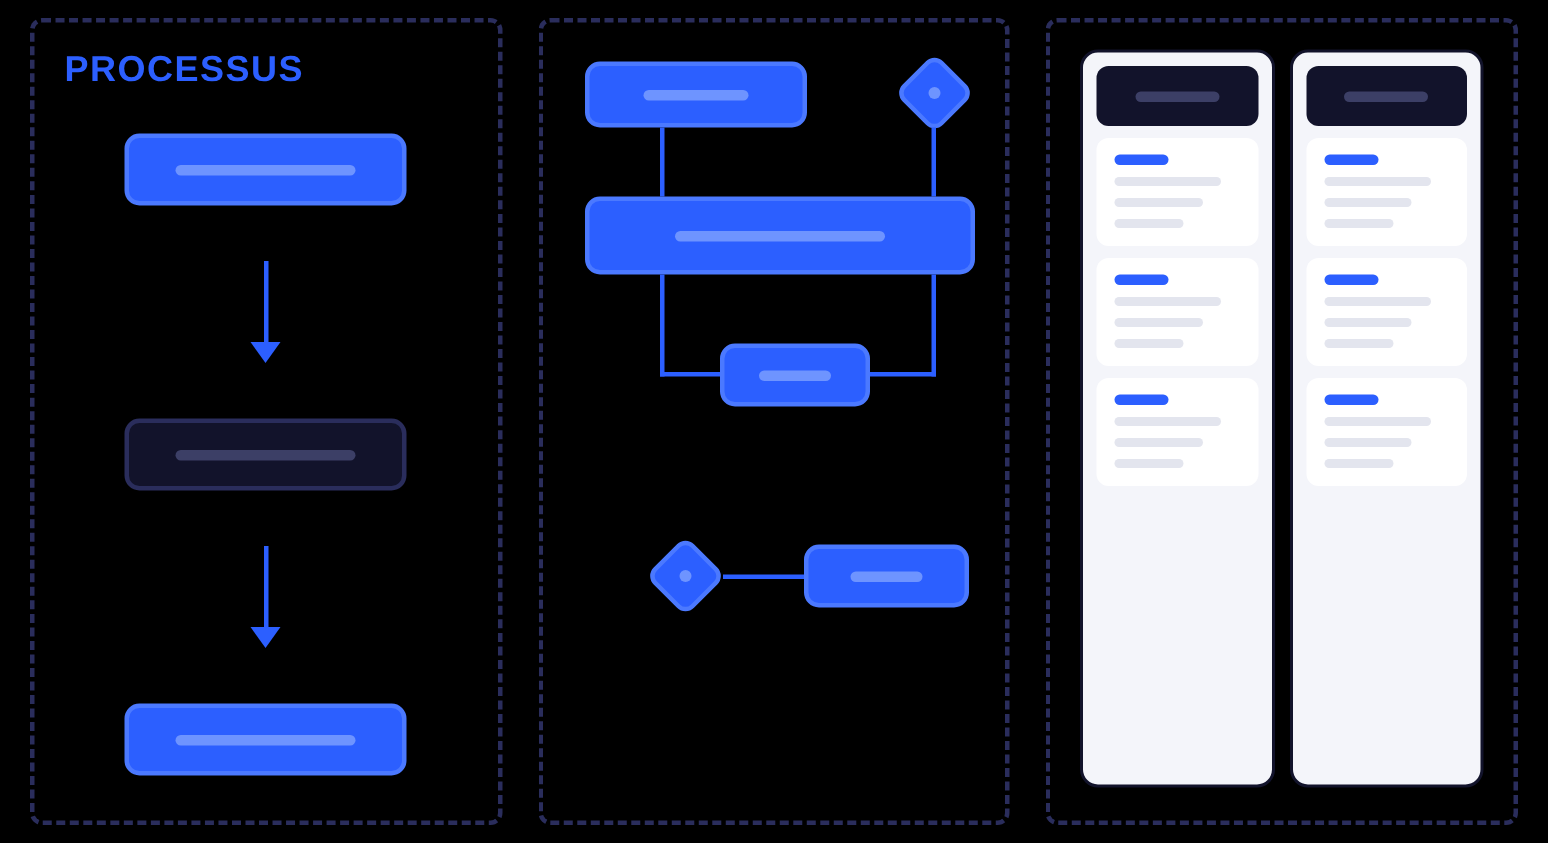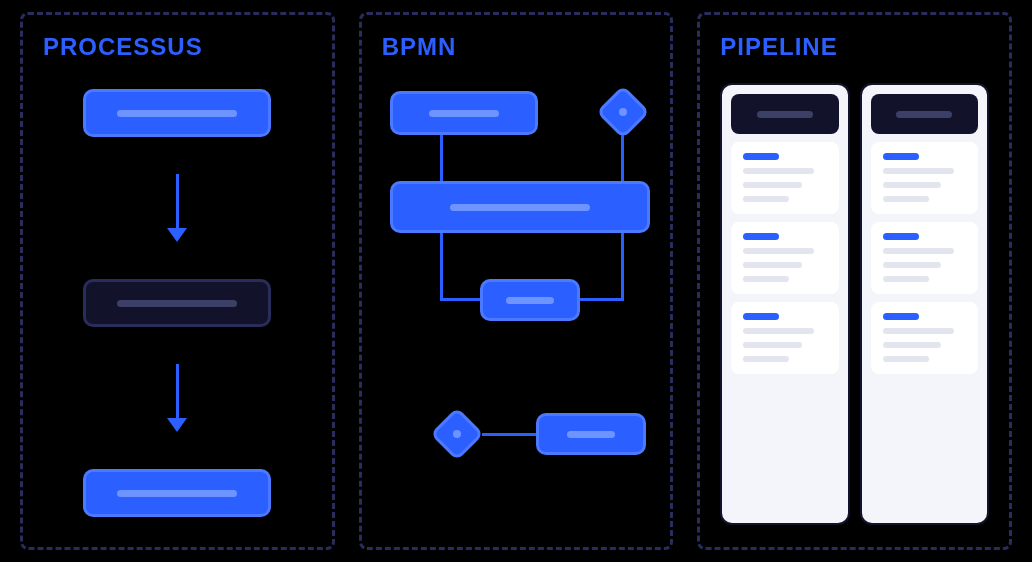--- a/index.html
+++ b/index.html
@@ -194,21 +194,20 @@
       <div class="arrow-stem"></div>
         <div class="arrow-head"></div>
     </div>
     <div class="step-box step-blue">
       <div class="placeholder-line pl-blue-light pl-w120"></div>
     </div>
   </div>
 </div>
 
 <div class="panel">
-  <div class="panel-title">BPMN</div>
   <div class="panel-body bpmn-body">
 
     <div class="bpmn-box box-blue" style="left:8px; top:8px; width:148px; height:44px;">
       <div class="placeholder-line pl-blue-light pl-w70"></div>
     </div>
 
     <div class="diamond" style="left:222px; top:10px;">
       <div class="diamond-dot"></div>
     </div>
 
@@ -232,21 +231,20 @@
       <div class="diamond-dot"></div>
     </div>
     <div class="bpmn-line" style="left:100px; top:350px; width:54px; height:3px;"></div>
     <div class="bpmn-box box-blue" style="left:154px; top:330px; width:110px; height:42px;">
       <div class="placeholder-line pl-blue-light pl-w48"></div>
     </div>
   </div>
 </div>
 
 <div class="panel">
-  <div class="panel-title">PIPELINE</div>
   <div class="panel-body pipeline-body">
 
     <div class="column">
       <div class="col-header">
         <div class="placeholder-line"></div>
       </div>
       <div class="card">
         <div class="card-title"></div>
         <div class="card-line cl-85"></div>
         <div class="card-line cl-70"></div>

